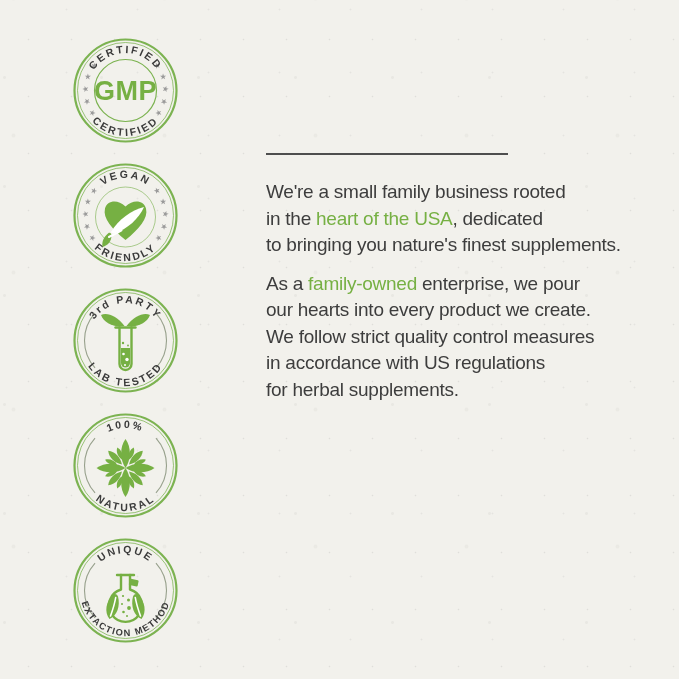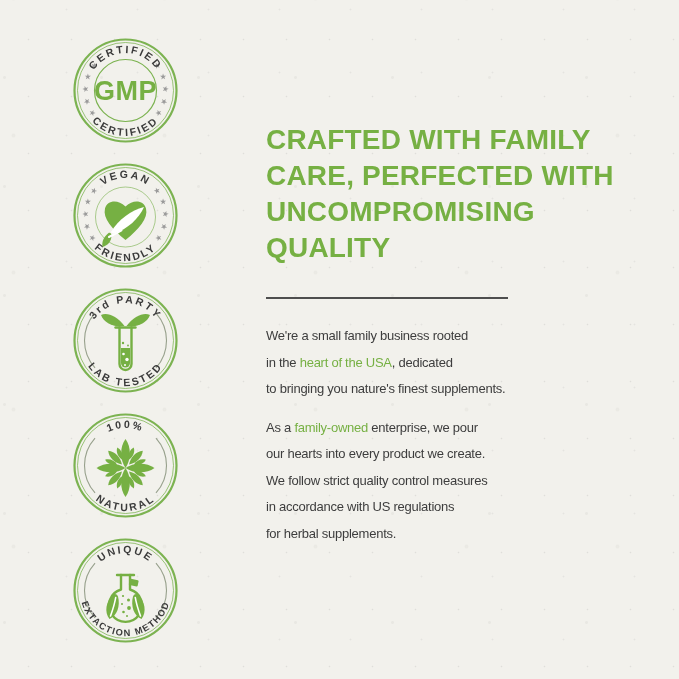--- a/index.html
+++ b/index.html
@@ -30,21 +30,21 @@
   .arc-text-sm{font-size:9.3px;letter-spacing:1.4px;}
   .star{fill:var(--star-gray);font-size:8px;font-family:"DejaVu Sans",sans-serif;}
   .gmp-text{fill:var(--green);font-weight:bold;font-size:27px;letter-spacing:.5px;font-family:"Liberation Sans",sans-serif;}
   .ink{fill:var(--green);}
   .pen{stroke:var(--green);fill:none;stroke-width:2.4;stroke-linecap:round;stroke-linejoin:round;}
   .vein{stroke:#ffffff;fill:none;stroke-width:1.6;stroke-linecap:round;}
   .content{position:absolute;left:266px;top:122px;width:406px;}
   .heading{margin:0;color:var(--green);font-size:28px;line-height:36px;font-weight:bold;
     white-space:pre-line;letter-spacing:0.2px;}
   .divider{width:242px;border:0;border-top:2px solid var(--divider);margin:31px 0 0 0;}
-  .para{margin:24px 0 0 0;color:var(--dark-text);font-size:13px;line-height:26.5px;
+  .para{margin:24px 0 0 0;color:var(--dark-text);font-size:19px;line-height:26.5px;
     white-space:pre-line;letter-spacing:-0.25px;}
   .para.second{margin-top:12px;}
   .hl{color:var(--green);font-weight:normal;}
 </style>
 </head>
 <body>
 
 <div class="canvas">
 
   <div class="badge b1">
@@ -192,24 +192,20 @@
         <circle class="ink" cx="55.5" cy="62" r="1.5"></circle>
         <circle class="ink" cx="49" cy="66" r="1"></circle>
         <circle class="ink" cx="56" cy="70" r="1.9"></circle>
         <circle class="ink" cx="50.5" cy="74" r="1.3"></circle>
         <circle class="ink" cx="54" cy="78" r="1"></circle>
       </g>
     </svg>
   </div>
 
   <div class="content">
-    <h1 class="heading">CRAFTED WITH FAMILY
-CARE, PERFECTED WITH
-UNCOMPROMISING
-QUALITY</h1>
     <hr class="divider">
     <p class="para"><span>We're a small family business rooted
 in the </span><span class="hl">heart of the USA</span><span>, dedicated
 to bringing you nature's finest supplements.</span></p>
     <p class="para second"><span>As a </span><span class="hl">family-owned</span><span> enterprise, we pour
 our hearts into every product we create.
 We follow strict quality control measures
 in accordance with US regulations
 for herbal supplements.</span></p>
   </div>

